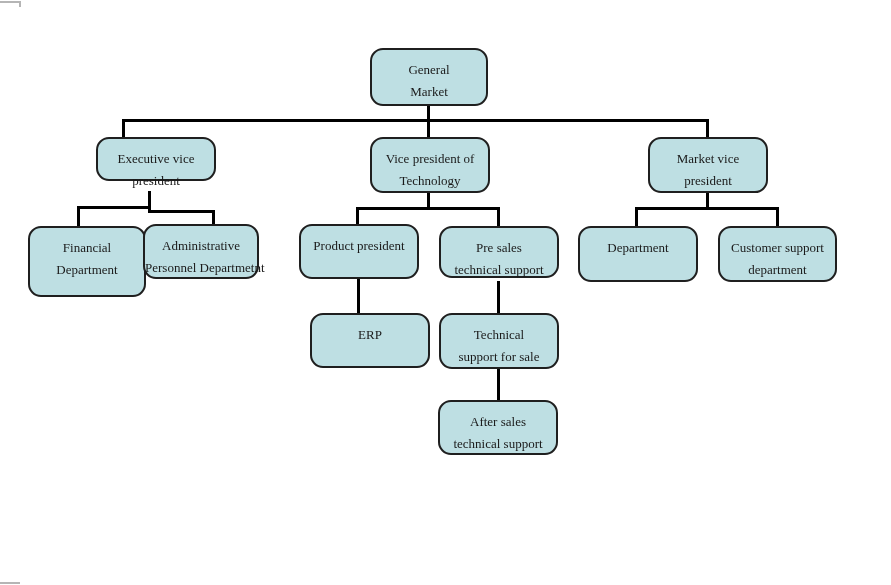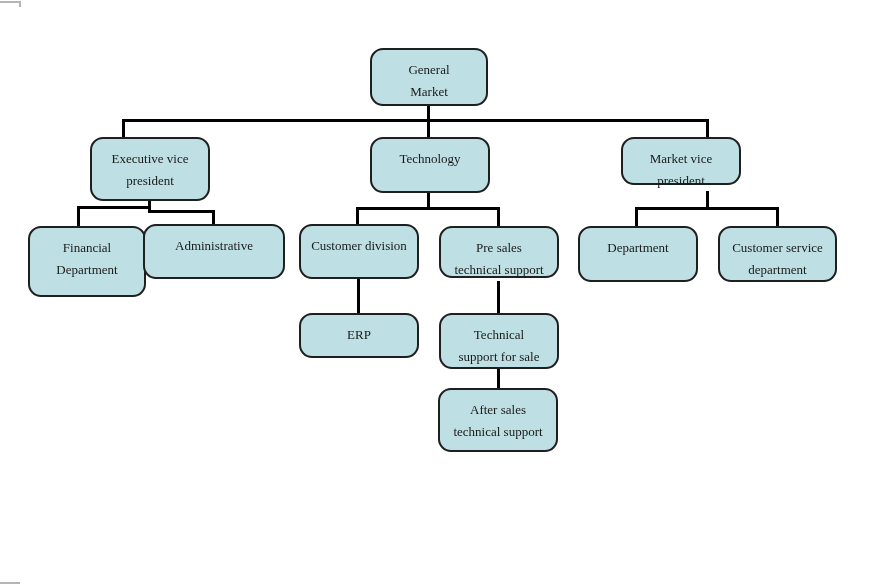--- a/index.html
+++ b/index.html
@@ -73,94 +73,96 @@
   <div class="edge" style="left:497px;top:281px;width:3px;height:33px"></div>
   <div class="edge" style="left:497px;top:368px;width:3px;height:33px"></div>
 
   <div class="node" style="left:370px;top:48px;width:118px;height:58px">
     <div class="lbl">
       <span class="ln">General</span>
       <span class="ln">Market</span>
     </div>
   </div>
 
-  <div class="node" style="left:90px;top:137px;width:120px;height:64px">
+  <div class="node" style="left:96px;top:137px;width:120px;height:44px">
     <div class="lbl">
       <span class="ln">Executive vice</span>
       <span class="ln">president</span>
     </div>
   </div>
 
   <div class="node" style="left:370px;top:137px;width:120px;height:56px">
     <div class="lbl">
+      <span class="ln">Vice president of</span>
       <span class="ln">Technology</span>
     </div>
   </div>
 
-  <div class="node" style="left:621px;top:137px;width:120px;height:48px">
+  <div class="node" style="left:648px;top:137px;width:120px;height:56px">
     <div class="lbl">
       <span class="ln">Market vice</span>
       <span class="ln">president</span>
     </div>
   </div>
 
   <div class="node" style="left:28px;top:226px;width:118px;height:71px">
     <div class="lbl">
       <span class="ln">Financial</span>
       <span class="ln">Department</span>
     </div>
   </div>
 
-  <div class="node" style="left:143px;top:224px;width:142px;height:55px">
+  <div class="node" style="left:143px;top:224px;width:116px;height:55px">
     <div class="lbl">
       <span class="ln">Administrative</span>
+      <span class="ln">Personnel Departmetnt</span>
     </div>
   </div>
 
   <div class="node" style="left:299px;top:224px;width:120px;height:55px">
     <div class="lbl">
-      <span class="ln">Customer division</span>
+      <span class="ln">Product president</span>
       <span class="ln"></span>
     </div>
   </div>
 
   <div class="node" style="left:439px;top:226px;width:120px;height:52px">
     <div class="lbl">
       <span class="ln">Pre sales</span>
       <span class="ln">technical support</span>
     </div>
   </div>
 
   <div class="node" style="left:578px;top:226px;width:120px;height:56px">
     <div class="lbl">
       <span class="ln">Department</span>
     </div>
   </div>
 
   <div class="node" style="left:718px;top:226px;width:119px;height:56px">
     <div class="lbl">
-      <span class="ln">Customer service</span>
+      <span class="ln">Customer support</span>
       <span class="ln">department</span>
     </div>
   </div>
 
-  <div class="node" style="left:299px;top:313px;width:120px;height:45px">
+  <div class="node" style="left:310px;top:313px;width:120px;height:55px">
     <div class="lbl">
       <span class="ln">ERP</span>
       <span class="ln"></span>
     </div>
   </div>
 
   <div class="node" style="left:439px;top:313px;width:120px;height:56px">
     <div class="lbl">
       <span class="ln">Technical</span>
       <span class="ln">support for sale</span>
     </div>
   </div>
 
-  <div class="node" style="left:438px;top:388px;width:120px;height:64px">
+  <div class="node" style="left:438px;top:400px;width:120px;height:55px">
     <div class="lbl">
       <span class="ln">After sales</span>
       <span class="ln">technical support</span>
     </div>
   </div>
 
 </div>
 
 </body></html>

